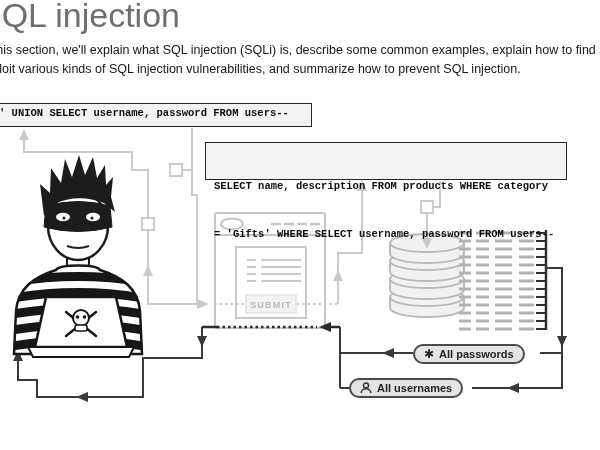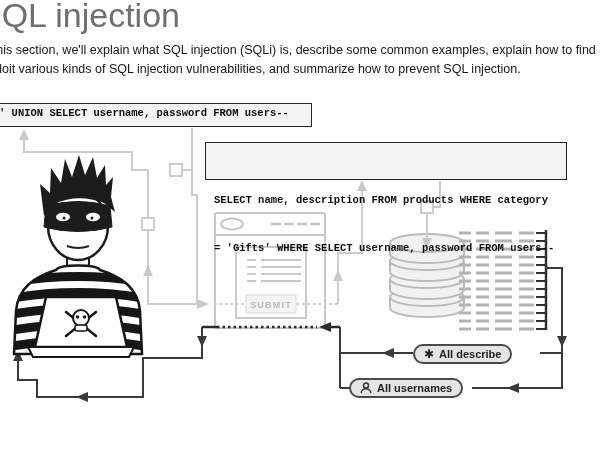--- a/index.html
+++ b/index.html
@@ -16,21 +16,21 @@
     font-size:12.5px;line-height:19px;color:#161616;white-space:nowrap;
   }
   svg.diagram{position:absolute;left:0;top:0;z-index:1;}
   .codebox{
     position:absolute;z-index:3;box-sizing:border-box;
     background:#f3f3f3;border:1.5px solid #262626;
     font-family:"Liberation Mono","DejaVu Sans Mono",monospace;
     font-weight:bold;font-size:10.5px;color:#0d0d0d;white-space:pre;
   }
   #codebox1{left:-14px;top:103px;width:326px;height:24px;padding:3px 8px 0 12px;}
-  #codebox2{left:205px;top:142px;width:362px;height:38px;padding:17px 8px 0 8px;line-height:16px;}
+  #codebox2{left:205px;top:142px;width:362px;height:38px;padding:3px 8px 0 8px;line-height:16px;}
   .pill{
     position:absolute;z-index:3;box-sizing:border-box;height:20px;
     display:flex;align-items:center;gap:5px;padding:0 9px;
     background:#e4e4e4;border:2px solid #4a4a4a;border-radius:11px;
     font-size:11px;font-weight:bold;color:#222;white-space:nowrap;
   }
   .pill-icon{font-family:"DejaVu Sans",sans-serif;font-size:12px;line-height:1;color:#222;}
   .pill-icon svg{display:block;}
 </style>
 </head>
@@ -185,21 +185,21 @@
 
 <div class="codebox" id="codebox1">' UNION SELECT username, password FROM users--</div>
 
 <div class="codebox" id="codebox2">
   <div>SELECT name, description FROM products WHERE category</div>
   <div>= 'Gifts' WHERE SELECT username, password FROM users--</div>
 </div>
 
 <div class="pill" style="left:413px;top:344px;">
   <span class="pill-icon">✱</span>
-  <span>All describe</span>
+  <span>All passwords</span>
 </div>
 
 <div class="pill" style="left:349px;top:378px;text-align:right;">
   <span class="pill-icon">
       <svg width="12" height="12" viewBox="0 0 12 12">
         <circle cx="6" cy="3.6" r="2.5" fill="none" stroke="#333" stroke-width="1.5"></circle>
         <path d="M1.2,11 a4.8,4.3 0 0 1 9.6,0" fill="none" stroke="#333" stroke-width="1.5"></path>
       </svg>
     </span>
   <span>All usernames</span>

